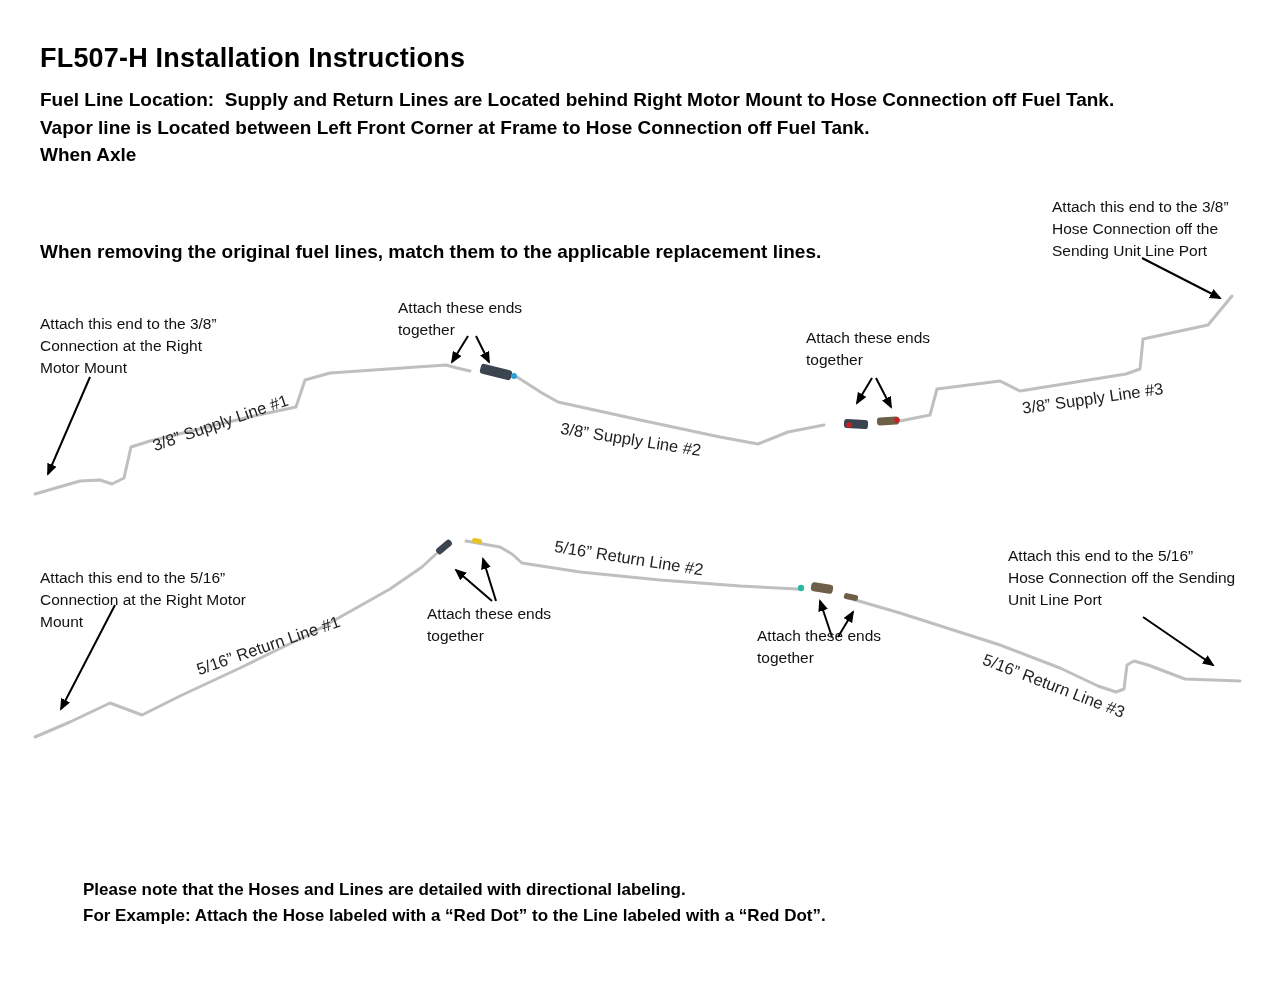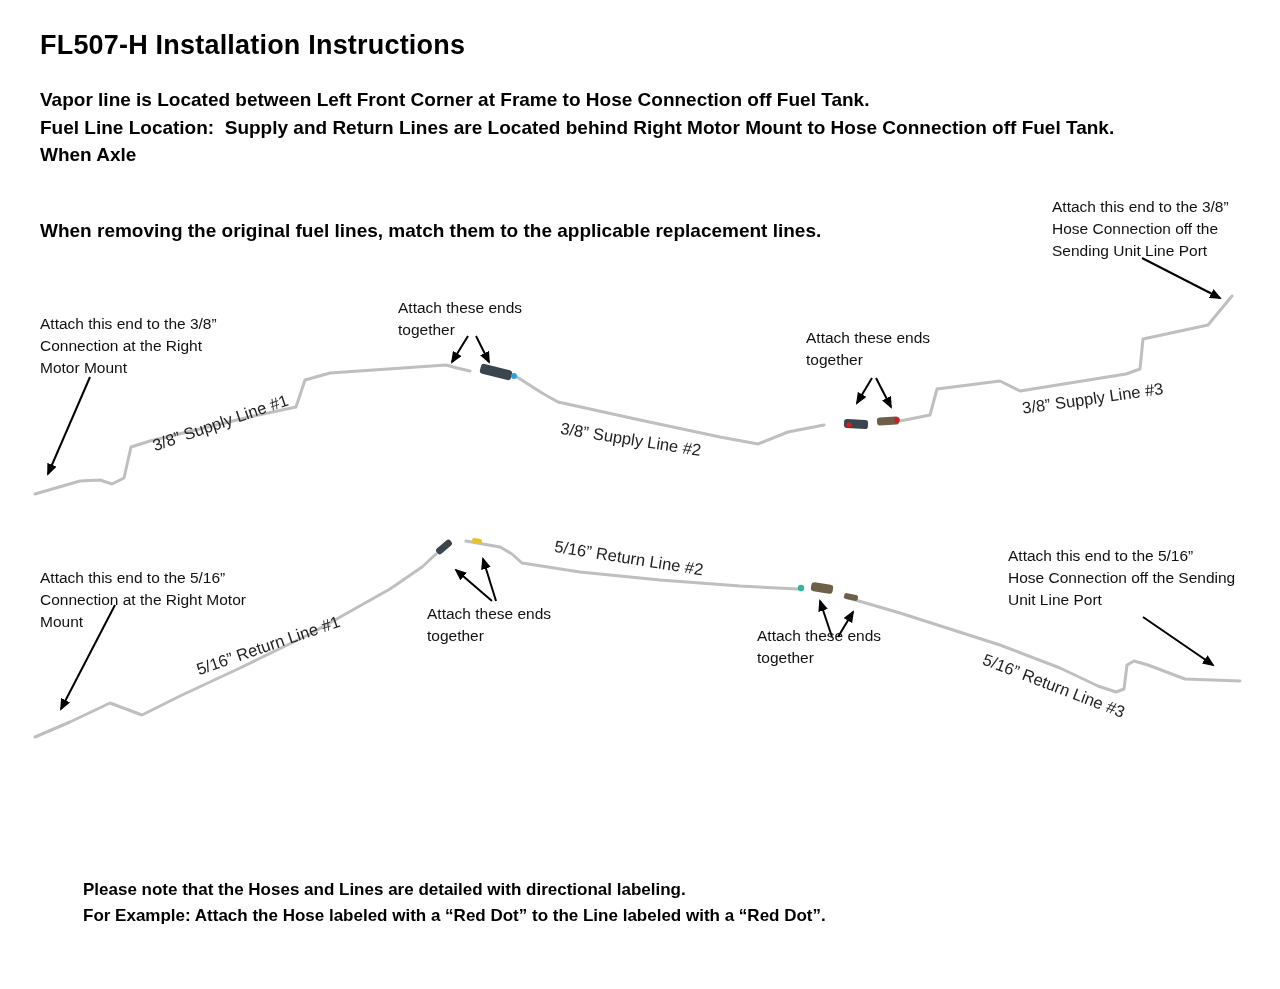--- a/index.html
+++ b/index.html
@@ -6,29 +6,29 @@
   body {
     width:1280px; height:989px;
     background:#ffffff;
     font-family:"Liberation Sans", sans-serif;
     position:relative;
     overflow:hidden;
     color:#000;
   }
   .abs { position:absolute; }
   .title {
-    left:40px; top:30px;
+    left:40px; top:43px;
     font-size:27px; font-weight:bold; letter-spacing:0.2px;
   }
   .intro { left:40px; top:86px; }
   .bold-line {
     font-size:19px; font-weight:bold;
     line-height:27.5px; white-space:pre-wrap;
   }
-  .removal { left:40px; top:217px; }
+  .removal { left:40px; top:238px; }
   .footer { left:40px; top:877px; }
   .footer .bold-line { font-size:17px; line-height:26px;margin-left:43px; }
   .ann {
     font-size:15.5px; line-height:22px; color:#111;
     white-space:pre-line;
   }
   .ann.center { width:140px; }
   .line-label {
     font-size:16.5px; color:#222; white-space:nowrap;
     transform-origin:0 0;
@@ -103,22 +103,22 @@
     <line class="arrow" marker-end="url(#ah)" x1="496" y1="601" x2="483" y2="559"></line>
     <line class="arrow" marker-end="url(#ah)" x1="832" y1="637" x2="820" y2="601"></line>
     <line class="arrow" marker-end="url(#ah)" x1="838" y1="637" x2="853" y2="612"></line>
     <line class="arrow" marker-end="url(#ah)" x1="1143" y1="617" x2="1213" y2="665"></line>
   </g>
 </svg>
 
 <div class="abs title">FL507-H Installation Instructions</div>
 
 <div class="abs intro">
+  <div class="bold-line">Fuel Line Location:  Supply and Return Lines are Located behind Right Motor Mount to Hose Connection off Fuel Tank.</div>
   <div class="bold-line">Vapor line is Located between Left Front Corner at Frame to Hose Connection off Fuel Tank.</div>
-  <div class="bold-line">Fuel Line Location:  Supply and Return Lines are Located behind Right Motor Mount to Hose Connection off Fuel Tank.</div>
   <div class="bold-line">When Axle</div>
 </div>
 
 <div class="abs removal">
   <div class="bold-line">When removing the original fuel lines, match them to the applicable replacement lines.</div>
 </div>
 
 <div class="abs ann" style="left:1052px; top:196px;">Attach this end to the 3/8”
 Hose Connection off the
 Sending Unit Line Port</div>

